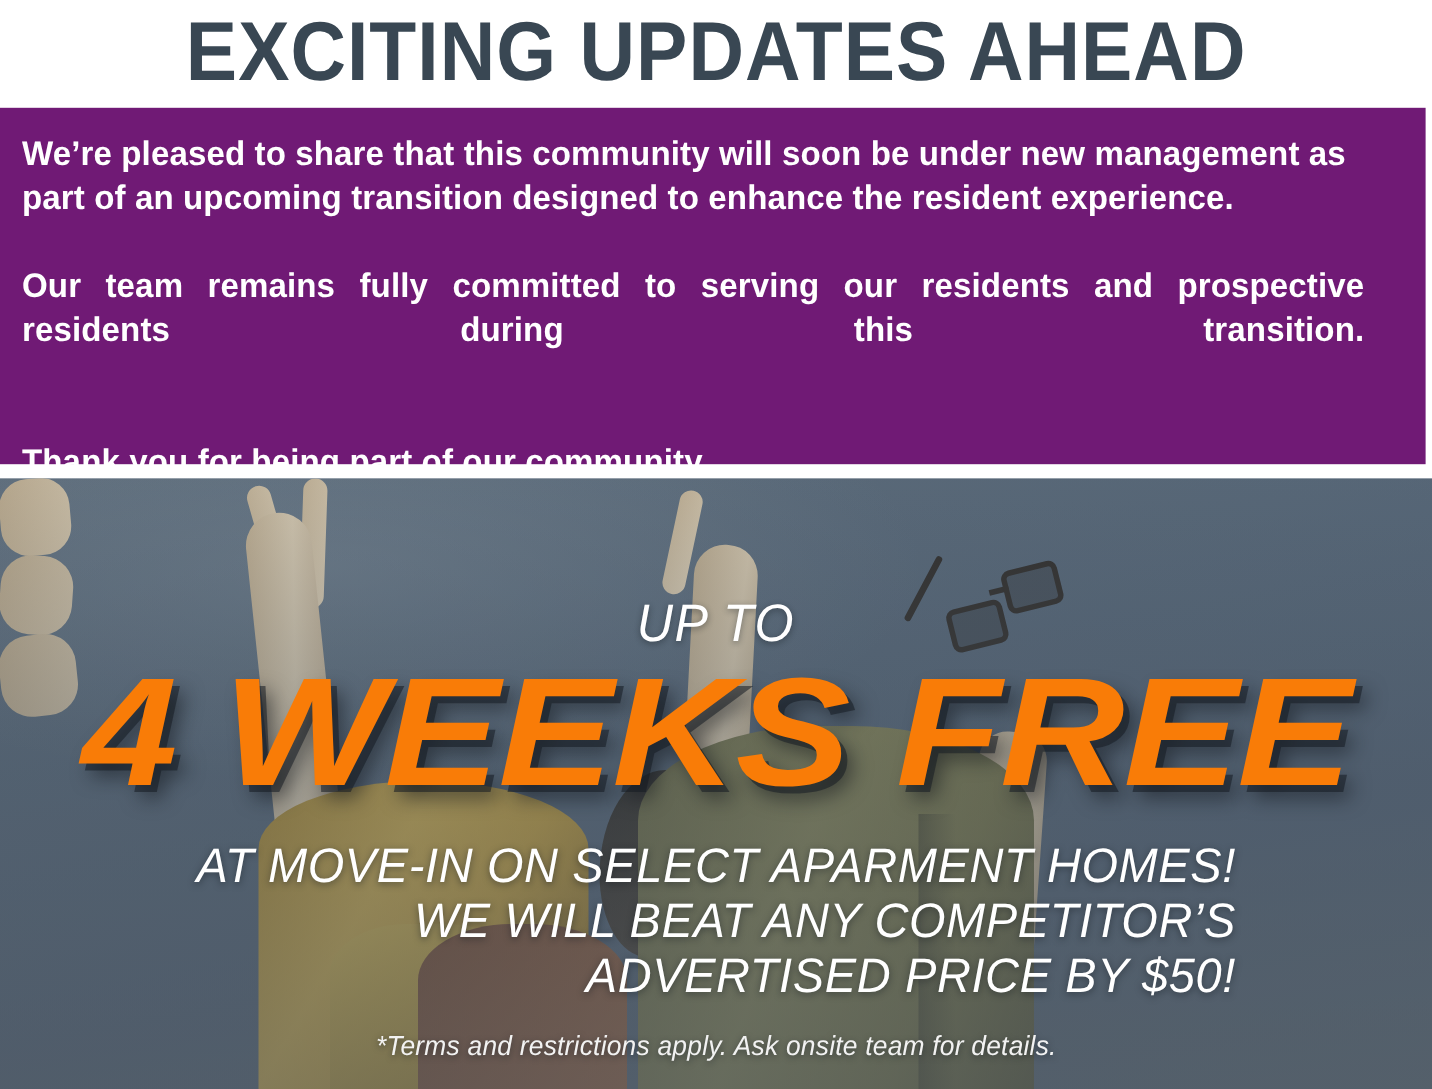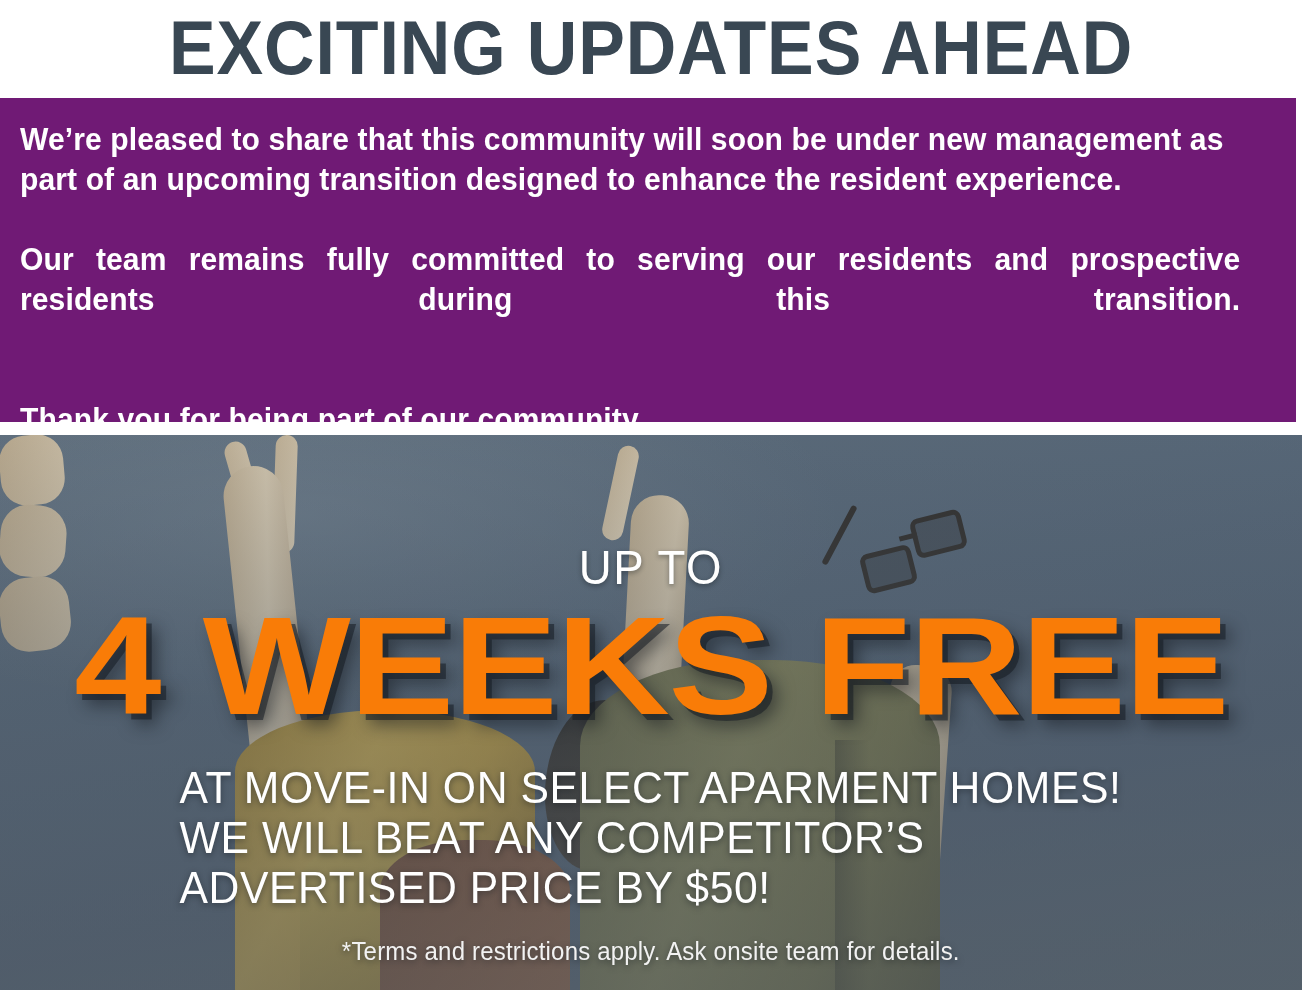--- a/index.html
+++ b/index.html
@@ -74,20 +74,21 @@
   .para-gap { height:40px; }
 
   
   .promo {
     position:absolute;
     left:0; top:435px;
     width:1302px;
     height:555px;
     overflow:hidden;
     background:#5a6b7a;
+    font-style:italic;
   }
 
   
   .sky {
     position:absolute;
     inset:0;
     background:
       linear-gradient(170deg,#5f6f7e 0%, #57687a 38%, #536376 66%, #5d6b77 100%);
   }
   .sky-haze {
@@ -257,21 +258,21 @@
     color:#f97c07;
     white-space:nowrap;
     transform:scaleX(1.12);
     transform-origin:center center;
     text-shadow:
       5px 6px 0 rgba(22,28,34,0.55),
       9px 11px 16px rgba(18,22,28,0.55);
   }
   .offer-lines {
     margin-top:26px;
-    text-align:left;
+    text-align:right;
   }
   .offer-line {
     font-family:"Liberation Sans Narrow","Liberation Sans", sans-serif;
     font-weight:400;
     font-size:44px;
     line-height:50px;
     letter-spacing:0.6px;
     color:#ffffff;
     white-space:nowrap;
     transform:scaleX(0.97);

